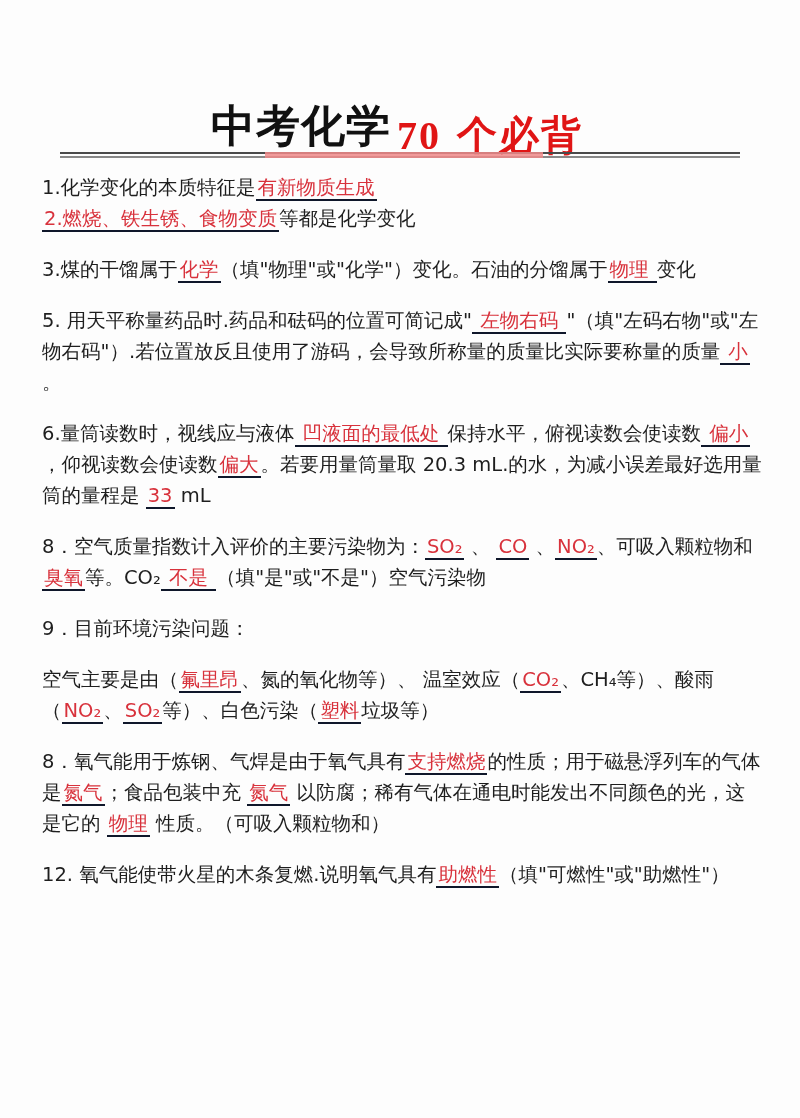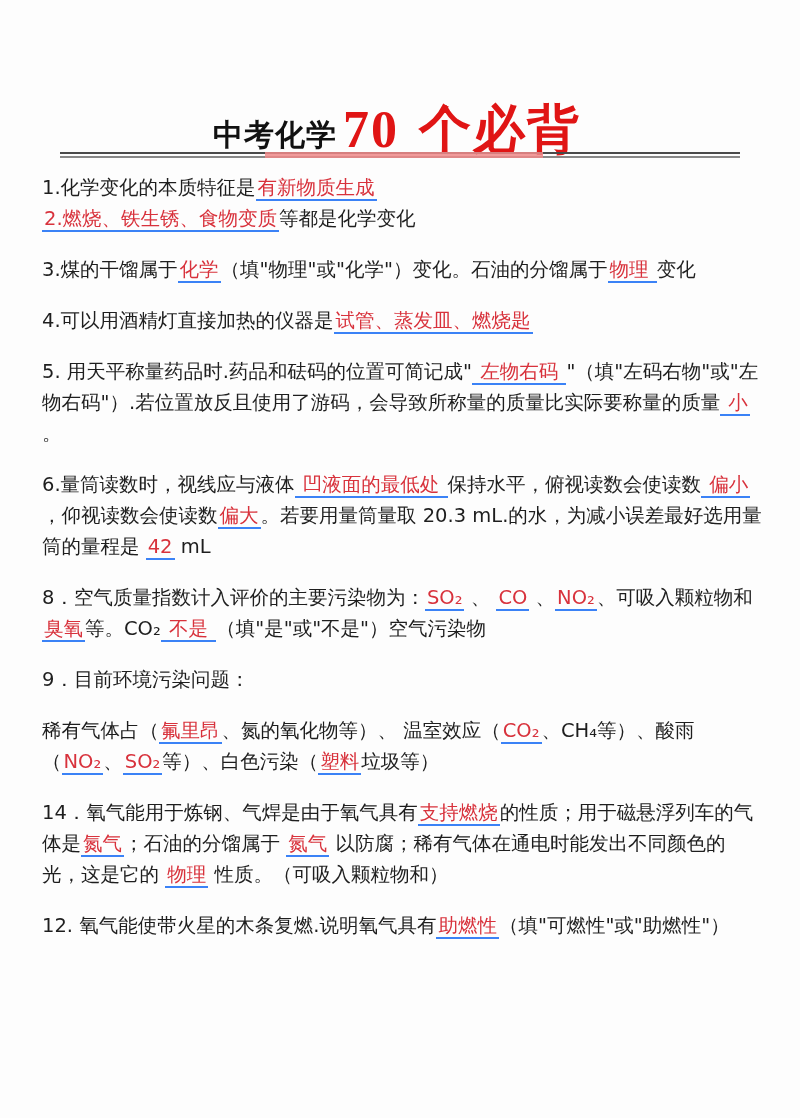--- a/index.html
+++ b/index.html
@@ -9,40 +9,40 @@
     font-family: "DejaVu Sans", "Liberation Sans", sans-serif;
     color: #1e1e1e;
   }
   .page { position: relative; width: 800px; height: 1118px; }
   .title {
     position: absolute; left: 0; top: 86px; width: 800px; height: 70px;
     display: flex; justify-content: center; align-items: flex-end;
     font-family: "DejaVu Serif", "Liberation Serif", serif;
     font-weight: bold; white-space: nowrap;
   }
-  .title .black { font-size: 30px; color: #111; letter-spacing: 1px; text-align: center; }
-  .title .red { font-size: 52px; color: #e01515; margin: 0 6px; letter-spacing: 2px; line-height: 1; }
+  .title .black { font-size: 44px; color: #111; letter-spacing: 1px; text-align: center; }
+  .title .red { font-size: 40px; color: #e01515; margin: 0 6px; letter-spacing: 2px; line-height: 1; }
   .title .num { font-family: "Liberation Serif", serif; font-weight: bold; }
   .rule {
     position: absolute; left: 60px; top: 152px; width: 680px; height: 6px;
   }
   .rule .line { position: absolute; left: 0; width: 680px; height: 2px; background: #4a4a4a; }
   .rule .l1 { top: 0; }
   .rule .l2 { top: 4px; background: #888; }
   .rule .redseg { position: absolute; left: 205px; top: 0; width: 278px; height: 6px; background: #e88; opacity: .85; }
 
   .content {
     position: absolute; left: 42px; top: 172px; width: 720px;
     font-size: 19.5px; line-height: 31px;
   }
   .item { margin: 0 0 20px 0; }
   .item.tight { margin-bottom: 0; }
   .hl {
     color: #d8323c;
-    border-bottom: 2px solid #3b82f6;
+    border-bottom: 2px solid #0f172a;
     padding: 0 2px;
     text-align: center;
   }
 </style>
 </head>
 <body>
 
 <div class="page">
   <div class="title">
     <span class="black">中考化学</span>
@@ -51,22 +51,21 @@
   <div class="rule">
     <div class="line l1"></div>
     <div class="line l2"></div>
     <div class="redseg"></div>
   </div>
 
   <div class="content" id="content">
       <div class="item tight"><span>1.化学变化的本质特征是</span><span class="hl">有新物质生成</span></div>
       <div class="item"><span class="hl">2.燃烧、铁生锈、食物变质</span><span>等都是化学变化</span></div>
       <div class="item"><span>3.煤的干馏属于</span><span class="hl">化学</span><span>（填"物理"或"化学"）变化。石油的分馏属于</span><span class="hl">物理 </span><span>变化</span></div>
-      <div class="item"><span>4.可以用酒精灯直接加热的仪器是</span><span class="hl">试管、蒸发皿、燃烧匙</span></div>
       <div class="item"><span>5. 用天平称量药品时.药品和砝码的位置可简记成"</span><span class="hl"> 左物右码 </span><span>"（填"左码右物"或"左物右码"）.若位置放反且使用了游码，会导致所称量的质量比实际要称量的质量</span><span class="hl"> 小 </span><span>。</span></div>
-      <div class="item"><span>6.量筒读数时，视线应与液体</span><span class="hl"> 凹液面的最低处 </span><span>保持水平，俯视读数会使读数</span><span class="hl"> 偏小 </span><span>，仰视读数会使读数</span><span class="hl">偏大</span><span>。若要用量筒量取 20.3 mL.的水，为减小误差最好选用量筒的量程是 </span><span class="hl">42</span><span> mL</span></div>
+      <div class="item"><span>6.量筒读数时，视线应与液体</span><span class="hl"> 凹液面的最低处 </span><span>保持水平，俯视读数会使读数</span><span class="hl"> 偏小 </span><span>，仰视读数会使读数</span><span class="hl">偏大</span><span>。若要用量筒量取 20.3 mL.的水，为减小误差最好选用量筒的量程是 </span><span class="hl">33</span><span> mL</span></div>
       <div class="item"><span>8．空气质量指数计入评价的主要污染物为：</span><span class="hl">SO₂</span><span> 、 </span><span class="hl">CO</span><span> 、</span><span class="hl">NO₂</span><span>、可吸入颗粒物和</span><span class="hl">臭氧</span><span>等。CO₂</span><span class="hl"> 不是 </span><span>（填"是"或"不是"）空气污染物</span></div>
       <div class="item"><span>9．目前环境污染问题：</span></div>
-      <div class="item"><span>稀有气体占（</span><span class="hl">氟里昂</span><span>、氮的氧化物等）、 温室效应（</span><span class="hl">CO₂</span><span>、CH₄等）、酸雨（</span><span class="hl">NO₂</span><span>、</span><span class="hl">SO₂</span><span>等）、白色污染（</span><span class="hl">塑料</span><span>垃圾等）</span></div>
-      <div class="item"><span>14．氧气能用于炼钢、气焊是由于氧气具有</span><span class="hl">支持燃烧</span><span>的性质；用于磁悬浮列车的气体是</span><span class="hl">氮气</span><span>；石油的分馏属于 </span><span class="hl">氮气</span><span> 以防腐；稀有气体在通电时能发出不同颜色的光，这是它的 </span><span class="hl">物理</span><span> 性质。（可吸入颗粒物和）</span></div>
+      <div class="item"><span>空气主要是由（</span><span class="hl">氟里昂</span><span>、氮的氧化物等）、 温室效应（</span><span class="hl">CO₂</span><span>、CH₄等）、酸雨（</span><span class="hl">NO₂</span><span>、</span><span class="hl">SO₂</span><span>等）、白色污染（</span><span class="hl">塑料</span><span>垃圾等）</span></div>
+      <div class="item"><span>8．氧气能用于炼钢、气焊是由于氧气具有</span><span class="hl">支持燃烧</span><span>的性质；用于磁悬浮列车的气体是</span><span class="hl">氮气</span><span>；食品包装中充 </span><span class="hl">氮气</span><span> 以防腐；稀有气体在通电时能发出不同颜色的光，这是它的 </span><span class="hl">物理</span><span> 性质。（可吸入颗粒物和）</span></div>
       <div class="item"><span>12. 氧气能使带火星的木条复燃.说明氧气具有</span><span class="hl">助燃性</span><span>（填"可燃性"或"助燃性"）</span></div>
     </div>
 </div>
 
 </body></html>

